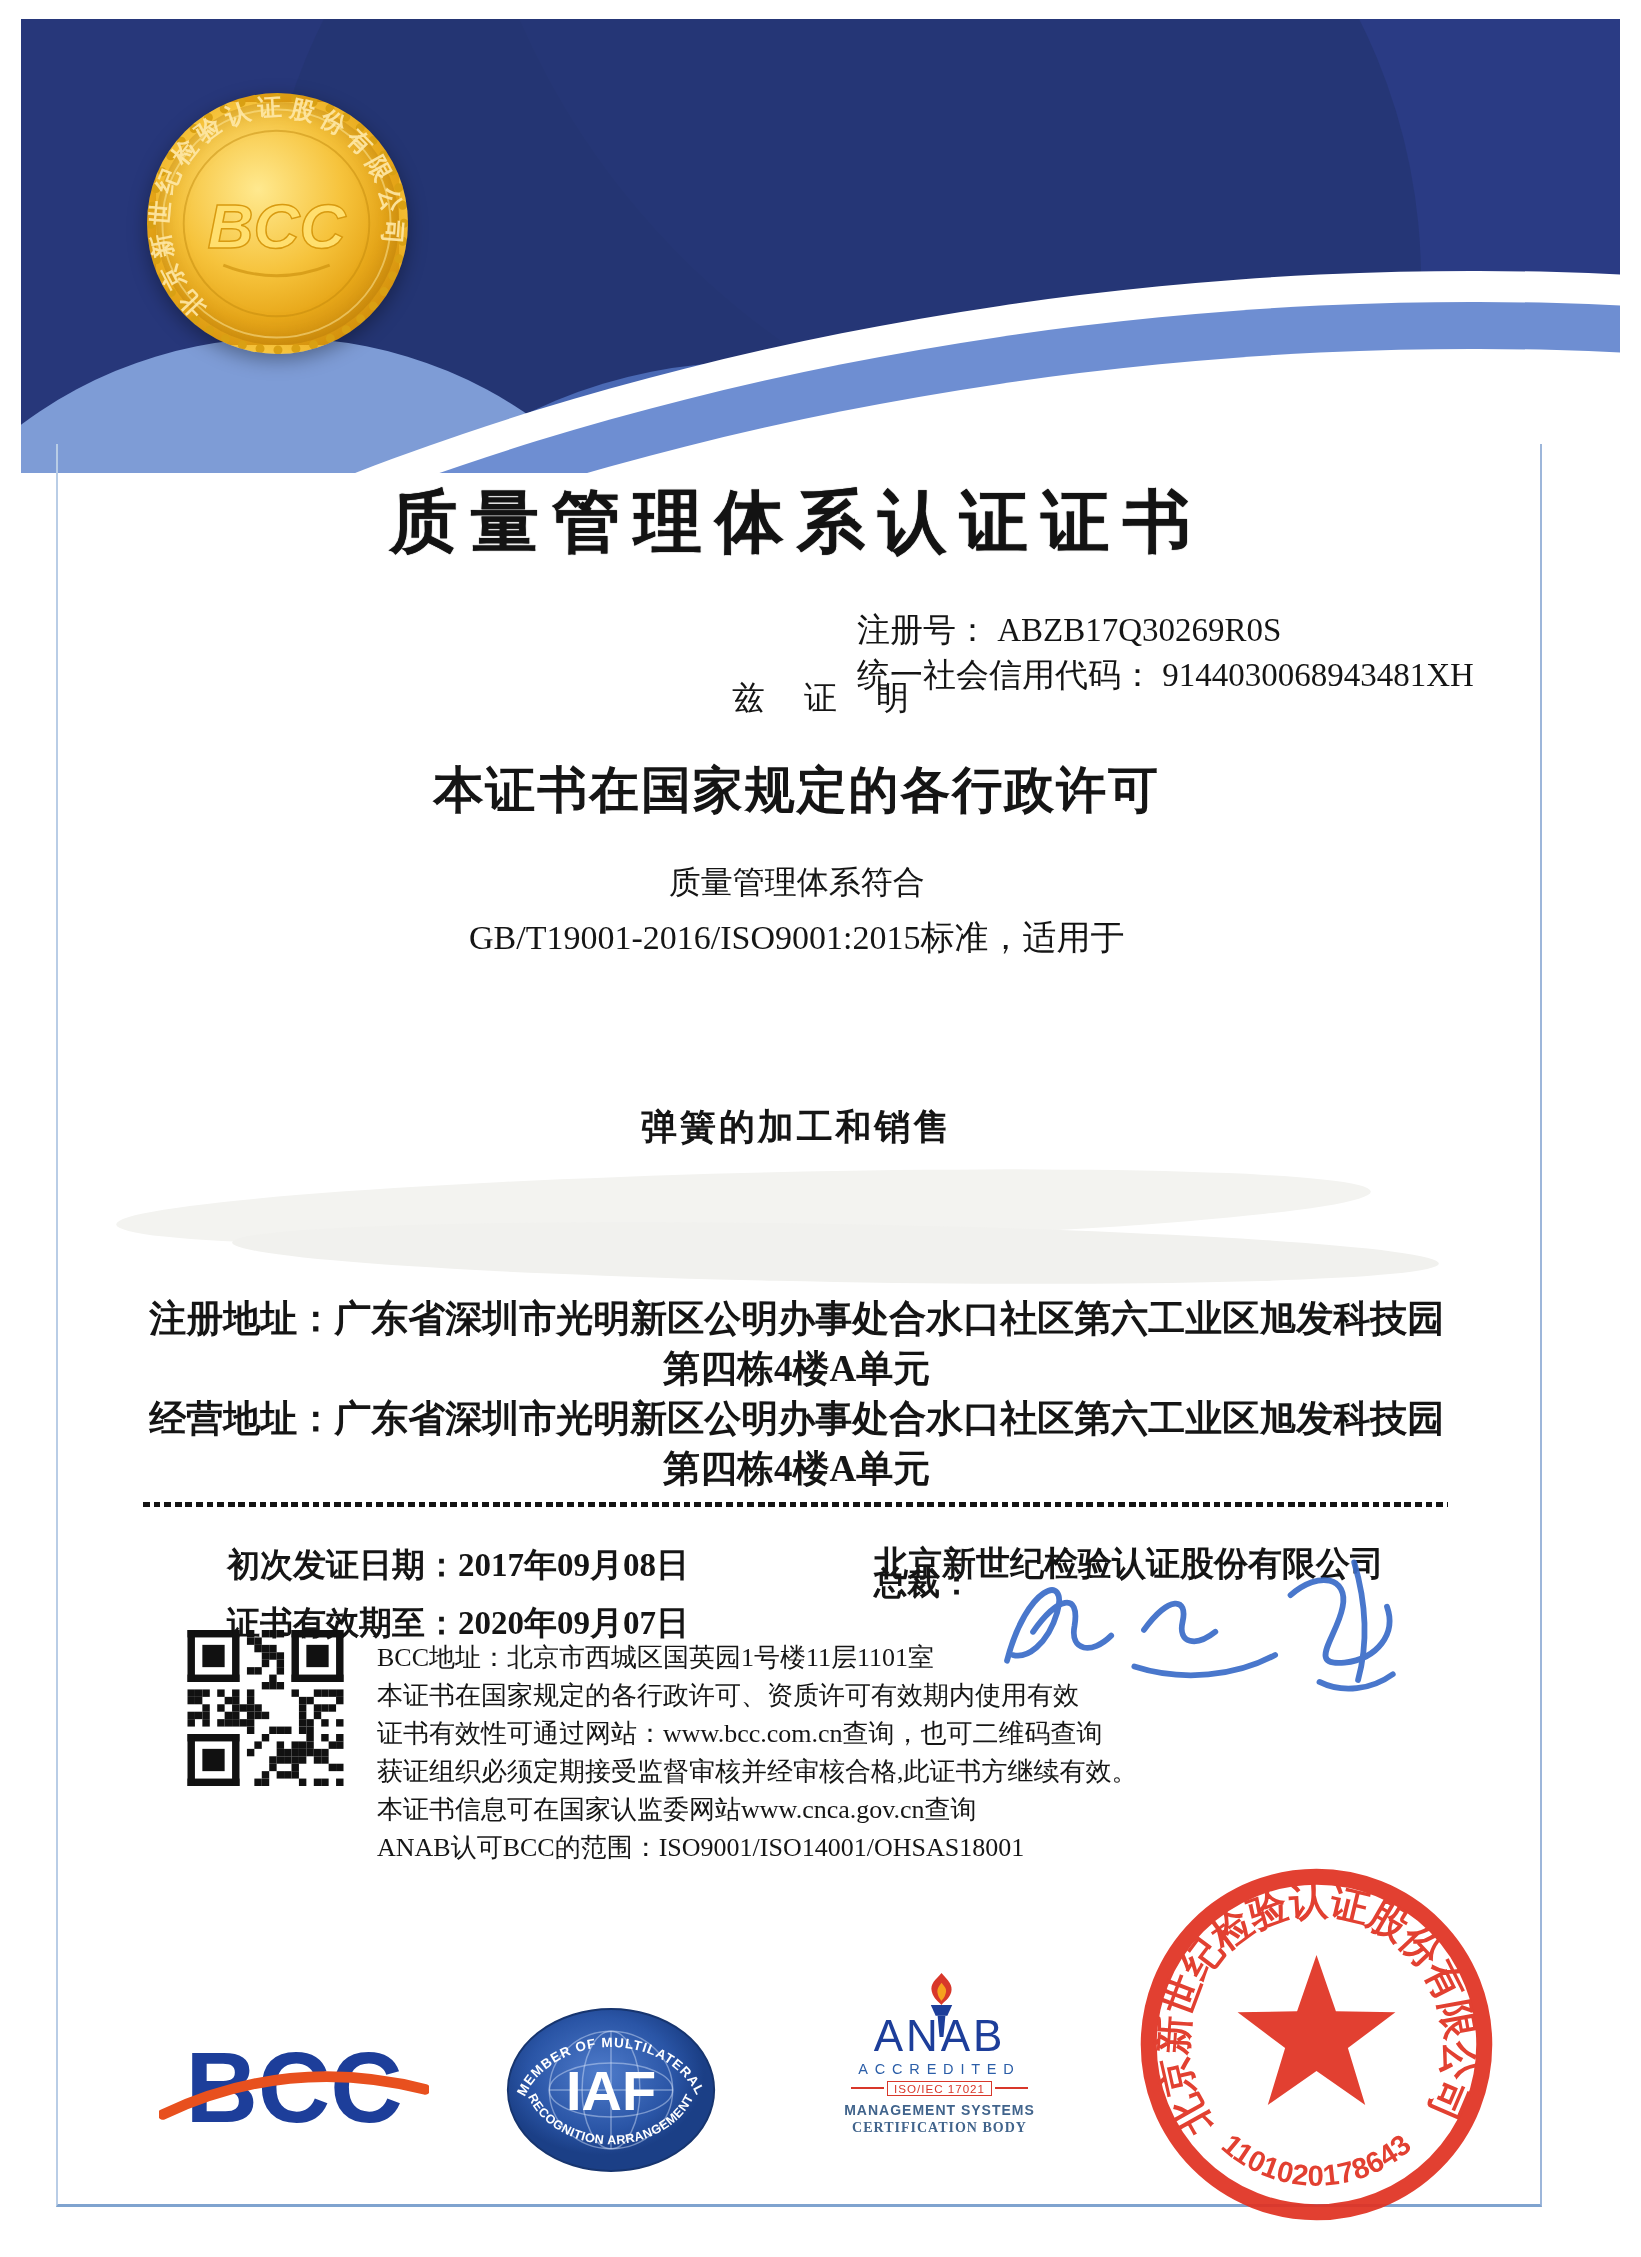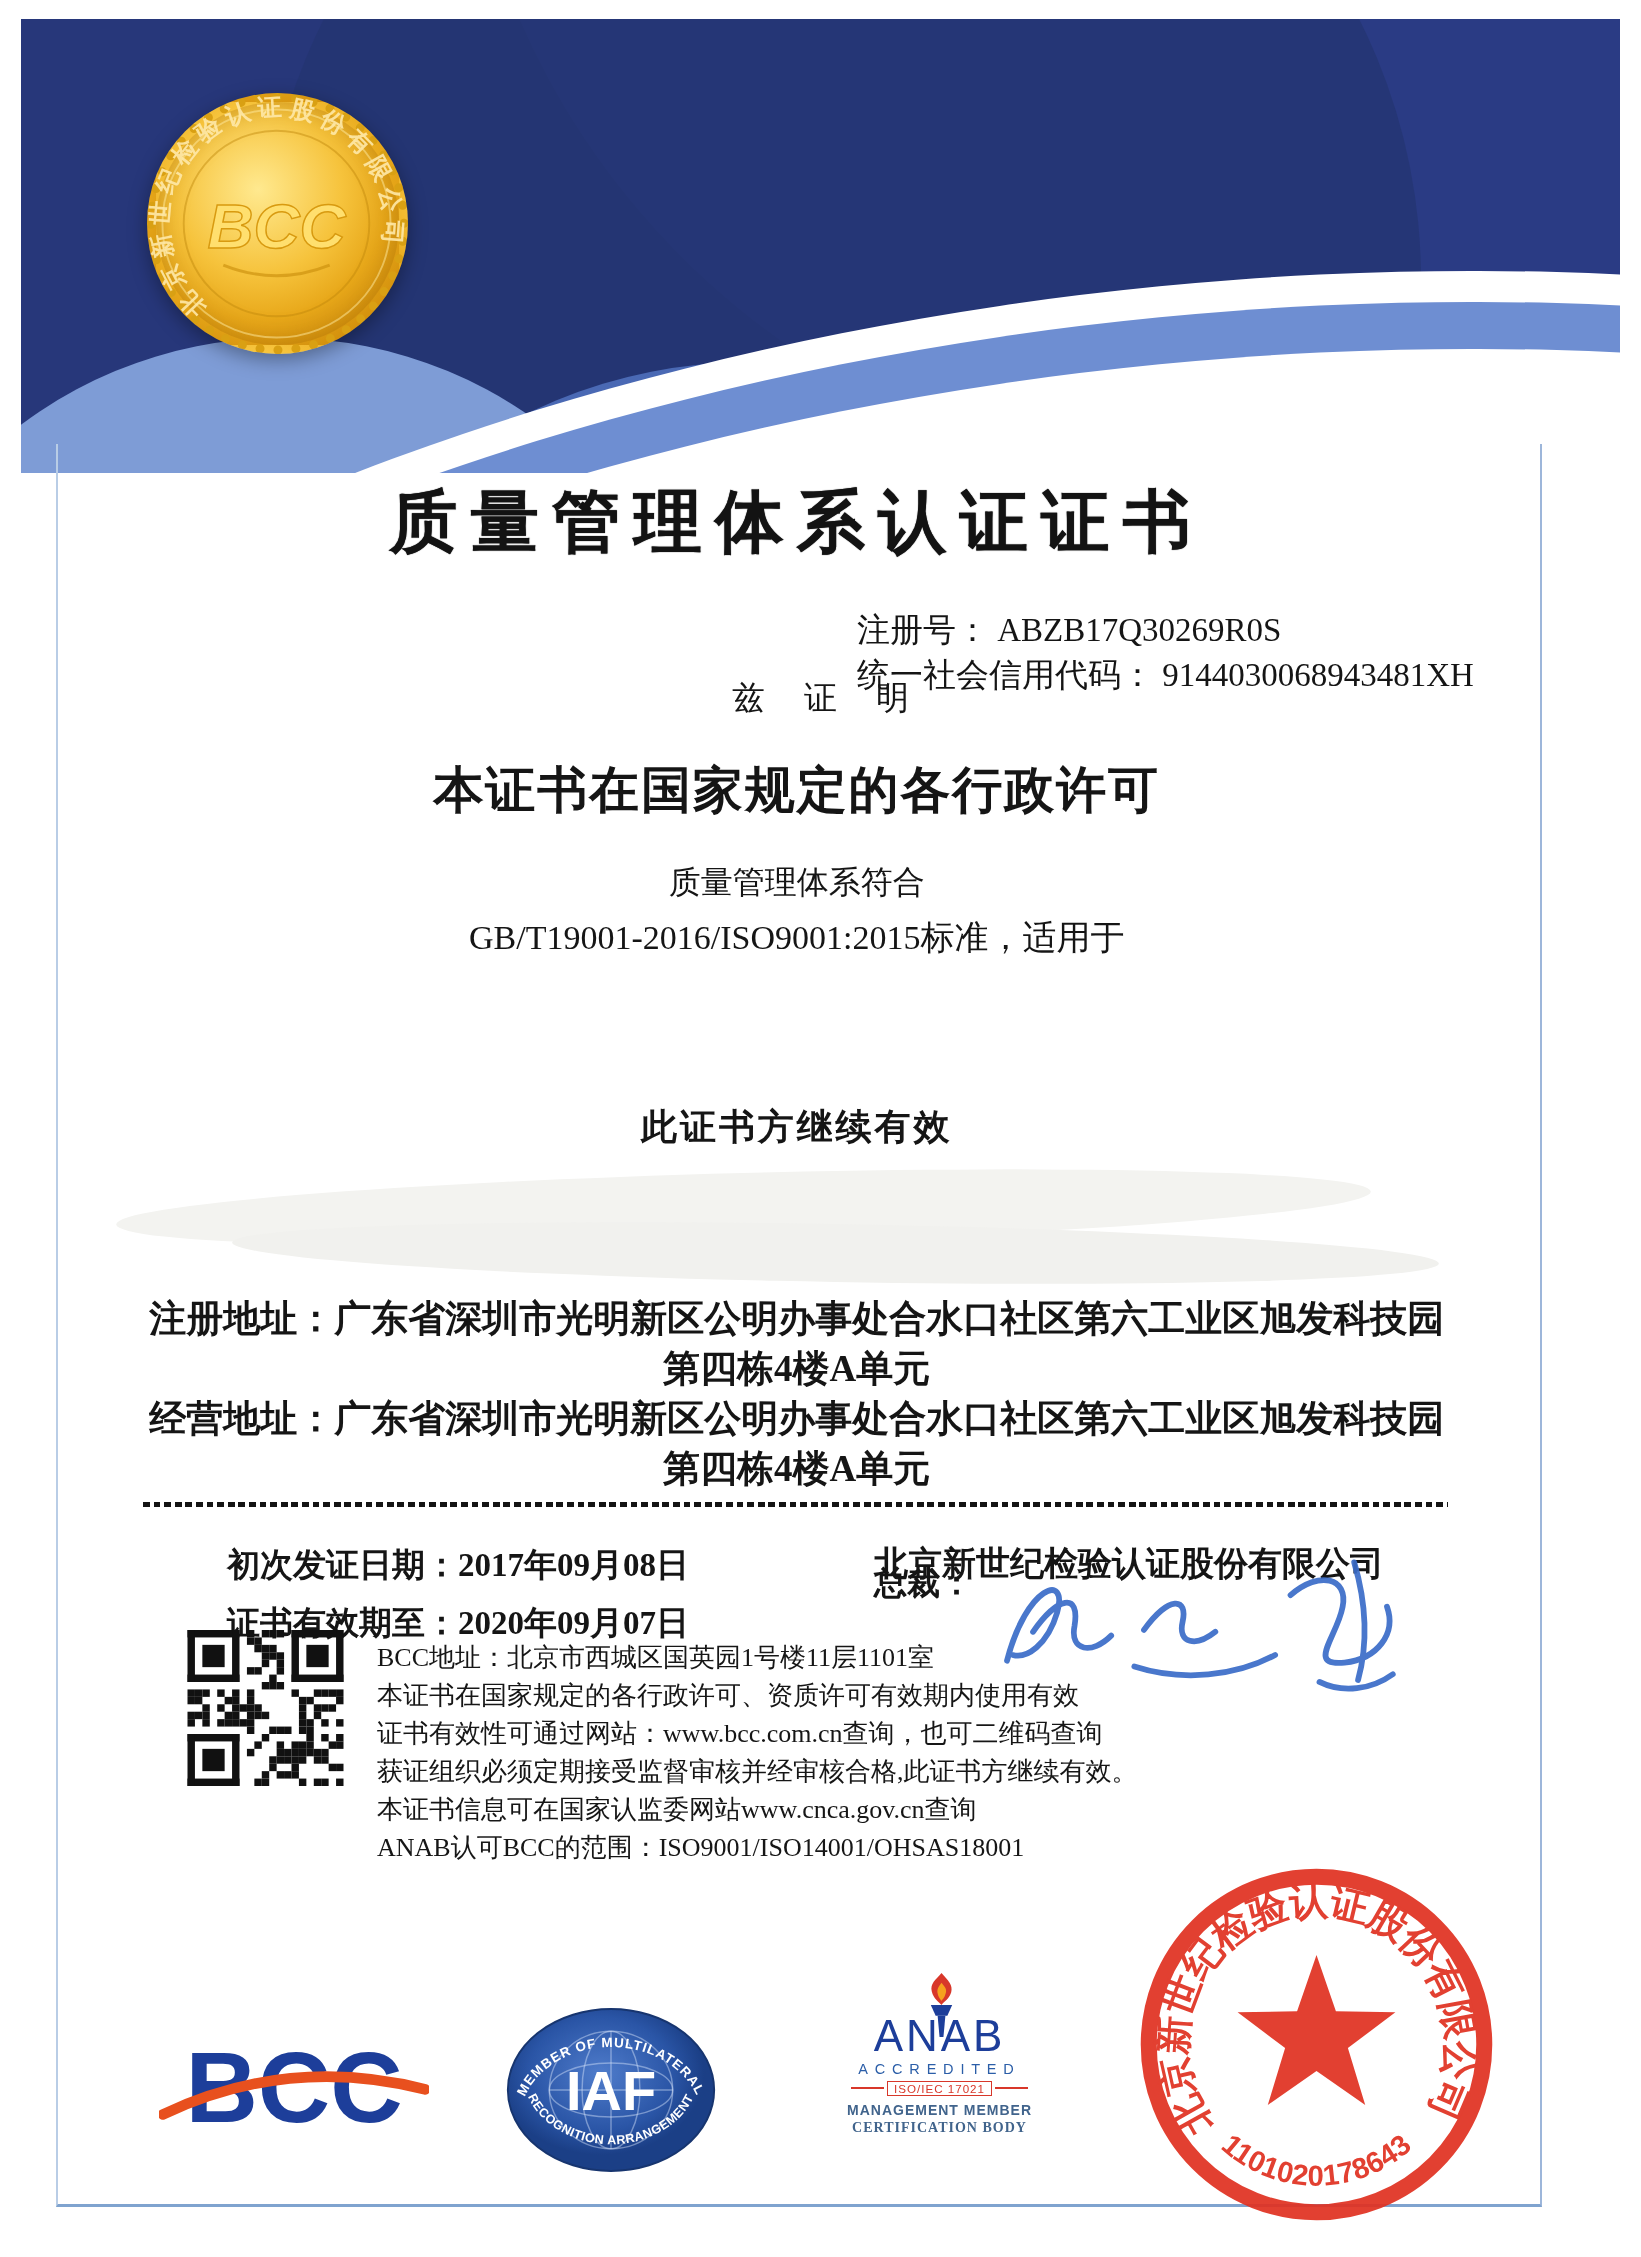--- a/index.html
+++ b/index.html
@@ -107,21 +107,21 @@
 
   <div class="abs reg-line1">注册号： ABZB17Q30269R0S</div>
   <div class="abs reg-line2">统一社会信用代码： 9144030068943481XH</div>
   <div class="abs certify">兹 证 明</div>
 
   <div class="abs center-line company">本证书在国家规定的各行政许可</div>
 
   <div class="abs center-line std1">质量管理体系符合</div>
   <div class="abs center-line std2">GB/T19001-2016/ISO9001:2015标准，适用于</div>
 
-  <div class="abs center-line scope">此证书方继续有效</div>
+  <div class="abs center-line scope">弹簧的加工和销售</div>
 
   <div class="abs wm wm1"></div>
   <div class="abs wm wm2"></div>
 
   <div class="abs center-line addr addr1">注册地址：广东省深圳市光明新区公明办事处合水口社区第六工业区旭发科技园</div>
   <div class="abs center-line addr addr2">第四栋4楼A单元</div>
   <div class="abs center-line addr addr3">经营地址：广东省深圳市光明新区公明办事处合水口社区第六工业区旭发科技园</div>
   <div class="abs center-line addr addr4">第四栋4楼A单元</div>
 
   <div class="abs dotted"></div>
@@ -323,21 +323,21 @@
       <polygon points="9,35 31,35 26,46 14,46" fill="#1d3e9a"></polygon>
       <polygon points="16,46 24,46 22,68 18,68" fill="#1d3e9a"></polygon>
     </svg>
     <div class="anab-name">ANAB</div>
     <div class="anab-accredited">ACCREDITED</div>
     <div class="anab-iso">
       <span class="rule"></span>
       <span class="box">ISO/IEC 17021</span>
       <span class="rule"></span>
     </div>
-    <div class="anab-sys">MANAGEMENT MEMBER</div>
+    <div class="anab-sys">MANAGEMENT SYSTEMS</div>
     <div class="anab-sys" style="margin-top:0;font-family:Liberation Serif, serif;">CERTIFICATION BODY</div>
   </div>
 
   <svg class="abs seal" width="377" height="377" viewBox="0 0 400 400" opacity="0.93">
     <circle cx="200" cy="200" r="178" fill="none" stroke="#e03222" stroke-width="17"></circle>
     <polygon fill="#e03222" points="200,105 220.6,164.7 283.7,165.8 233.3,203.8 251.7,264.2 200,228 148.3,264.2 166.7,203.8 116.3,165.8 179.4,164.7"></polygon>
     <path id="sealarc" d="M 91,285 A 138,138 0 1 1 309,285" fill="none"></path>
     <text font-size="41" font-weight="bold" fill="#e03222" font-family="Liberation Serif, serif">
       <textPath href="#sealarc" textLength="600" lengthAdjust="spacing">北京新世纪检验认证股份有限公司</textPath>
     </text>

